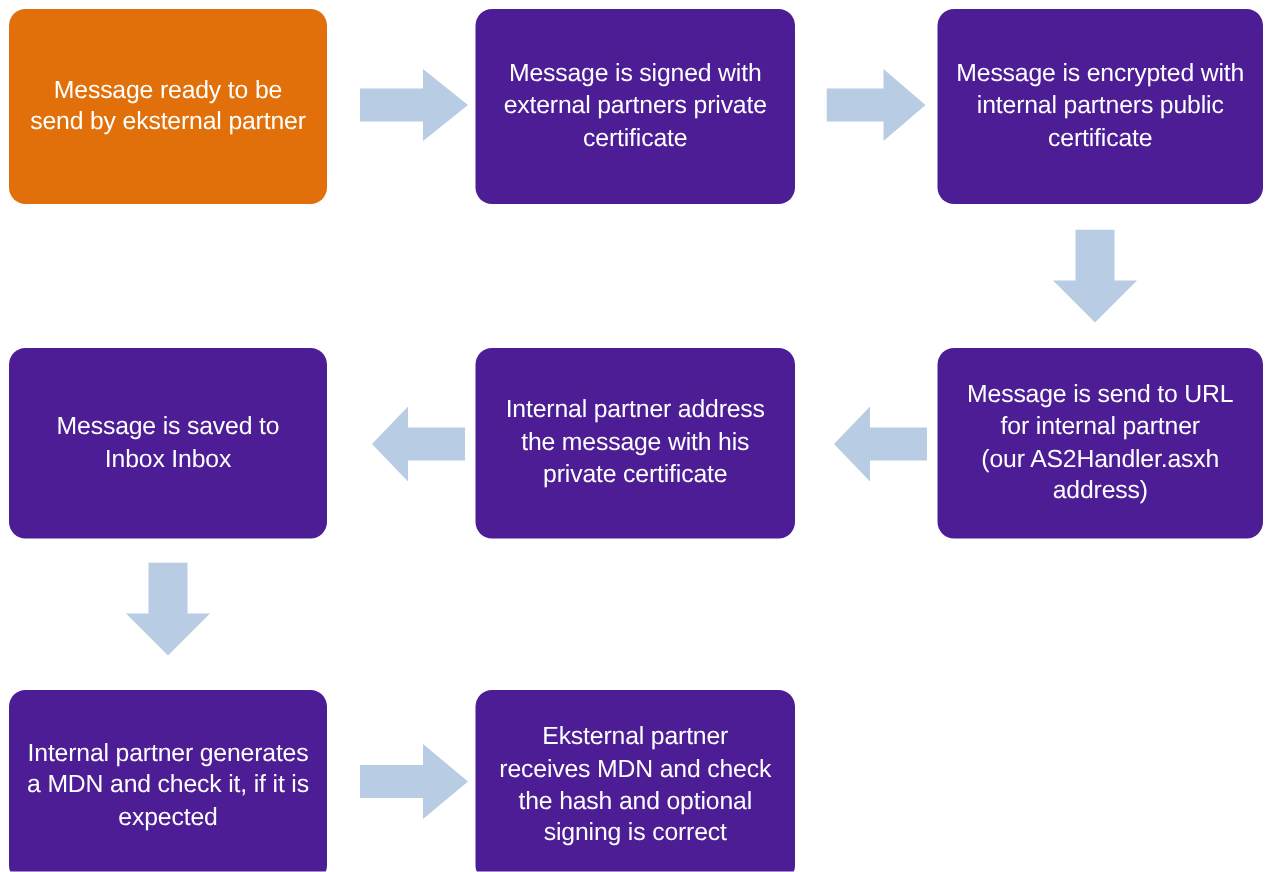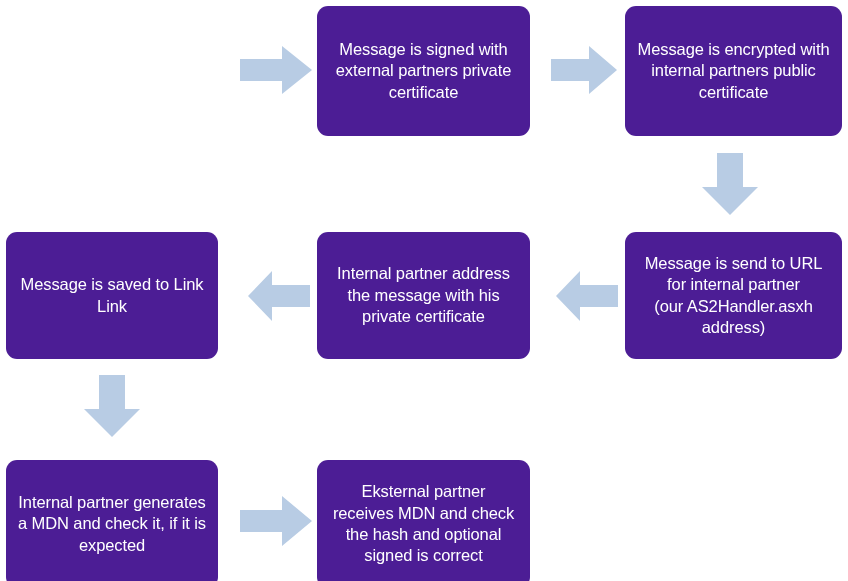--- a/index.html
+++ b/index.html
@@ -53,20 +53,23 @@
 
   .row-1 { top: 6px;   height: 130px; }
   .row-2 { top: 232px; height: 127px; }
   .row-3 { top: 460px; height: 128px; }
 </style>
 </head>
 <body>
 
 <div id="flow-canvas">
 
+  <div class="node accent col-1 row-1">
+    <p class="para">Message ready to be send by eksternal partner</p>
+  </div>
 
   <div class="arrow" style="left:240px; top:46px;">
     <svg width="72" height="48" viewBox="0 0 72 48" aria-hidden="true">
       <polygon points="0,13 42,13 42,0 72,24 42,48 42,35 0,35" fill="#B8CCE4"></polygon>
     </svg>
   </div>
 
   <div class="node primary col-2 row-1">
     <p class="para">Message is signed with external partners private certificate</p>
   </div>
@@ -81,21 +84,21 @@
     <p class="para">Message is encrypted with internal partners public certificate</p>
   </div>
 
   <div class="arrow" style="left:702px; top:153px;">
     <svg width="56" height="62" viewBox="0 0 56 62" aria-hidden="true">
       <polygon points="15,0 41,0 41,34 56,34 28,62 0,34 15,34" fill="#B8CCE4"></polygon>
     </svg>
   </div>
 
   <div class="node primary col-1 row-2">
-    <p class="para">Message is saved to Link Link</p>
+    <p class="para">Message is saved to Inbox Inbox</p>
   </div>
 
   <div class="arrow" style="left:248px; top:271px;">
     <svg width="62" height="50" viewBox="0 0 62 50" aria-hidden="true">
       <polygon points="62,14 24,14 24,0 0,25 24,50 24,36 62,36" fill="#B8CCE4"></polygon>
     </svg>
   </div>
 
   <div class="node primary col-2 row-2">
     <p class="para">Internal partner address the message with his private certificate</p>
@@ -122,16 +125,16 @@
     <p class="para">Internal partner generates a MDN and check it, if it is expected</p>
   </div>
 
   <div class="arrow" style="left:240px; top:496px;">
     <svg width="72" height="50" viewBox="0 0 72 50" aria-hidden="true">
       <polygon points="0,14 42,14 42,0 72,25 42,50 42,36 0,36" fill="#B8CCE4"></polygon>
     </svg>
   </div>
 
   <div class="node primary col-2 row-3">
-    <p class="para">Eksternal partner receives MDN and check the hash and optional signed is correct</p>
+    <p class="para">Eksternal partner receives MDN and check the hash and optional signing is correct</p>
   </div>
 
 </div>
 
 </body></html>

